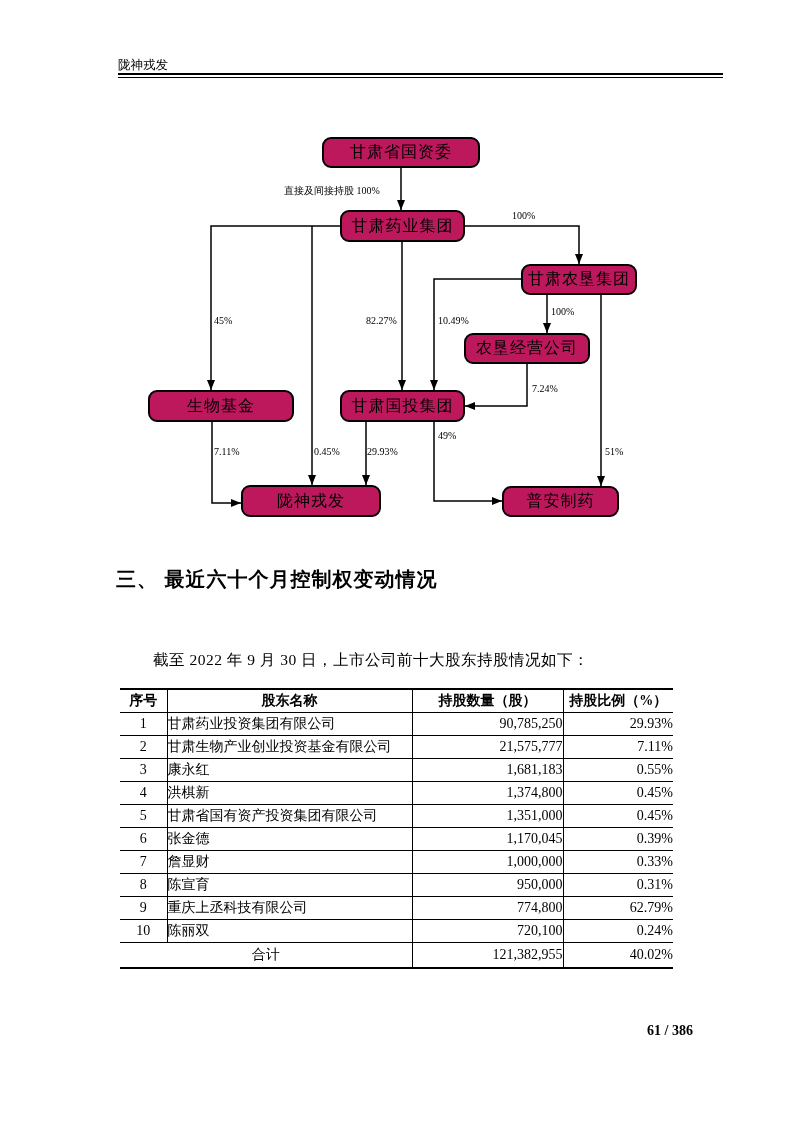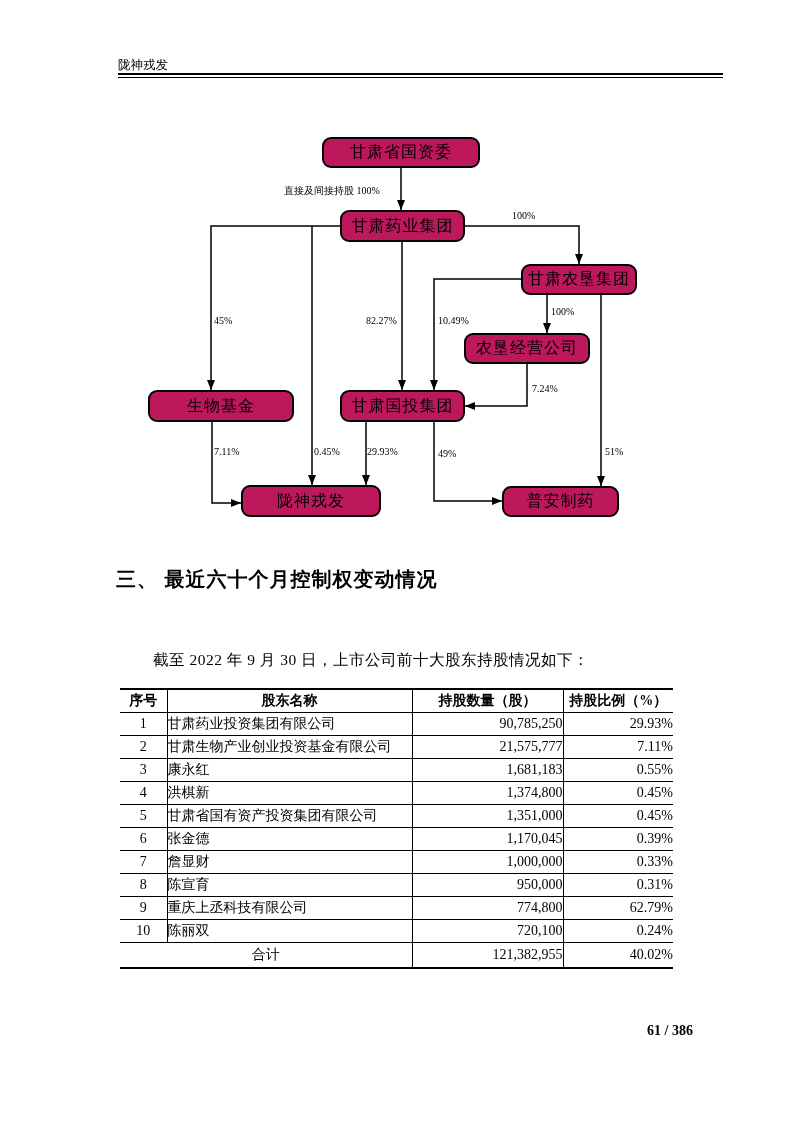--- a/index.html
+++ b/index.html
@@ -94,21 +94,21 @@
     <div class="elabel" style="left:284px;top:184px;">直接及间接持股 100%</div>
     <div class="elabel" style="left:512px;top:210px;">100%</div>
     <div class="elabel" style="left:214px;top:315px;">45%</div>
     <div class="elabel" style="left:366px;top:315px;">82.27%</div>
     <div class="elabel" style="left:438px;top:315px;">10.49%</div>
     <div class="elabel" style="left:551px;top:306px;">100%</div>
     <div class="elabel" style="left:532px;top:383px;">7.24%</div>
     <div class="elabel" style="left:214px;top:446px;">7.11%</div>
     <div class="elabel" style="left:314px;top:446px;">0.45%</div>
     <div class="elabel" style="left:367px;top:446px;">29.93%</div>
-    <div class="elabel" style="left:438px;top:448px;">49%</div>
+    <div class="elabel" style="left:438px;top:430px;">49%</div>
     <div class="elabel" style="left:605px;top:446px;">51%</div>
   </div>
 
   <div class="sec-heading">三、 最近六十个月控制权变动情况</div>
   <div class="para para2">截至 2022 年 9 月 30 日，上市公司前十大股东持股情况如下：</div>
 
   <div class="tbl-wrap">
     <table class="sh">
       <colgroup>
           <col style="width:47px">

